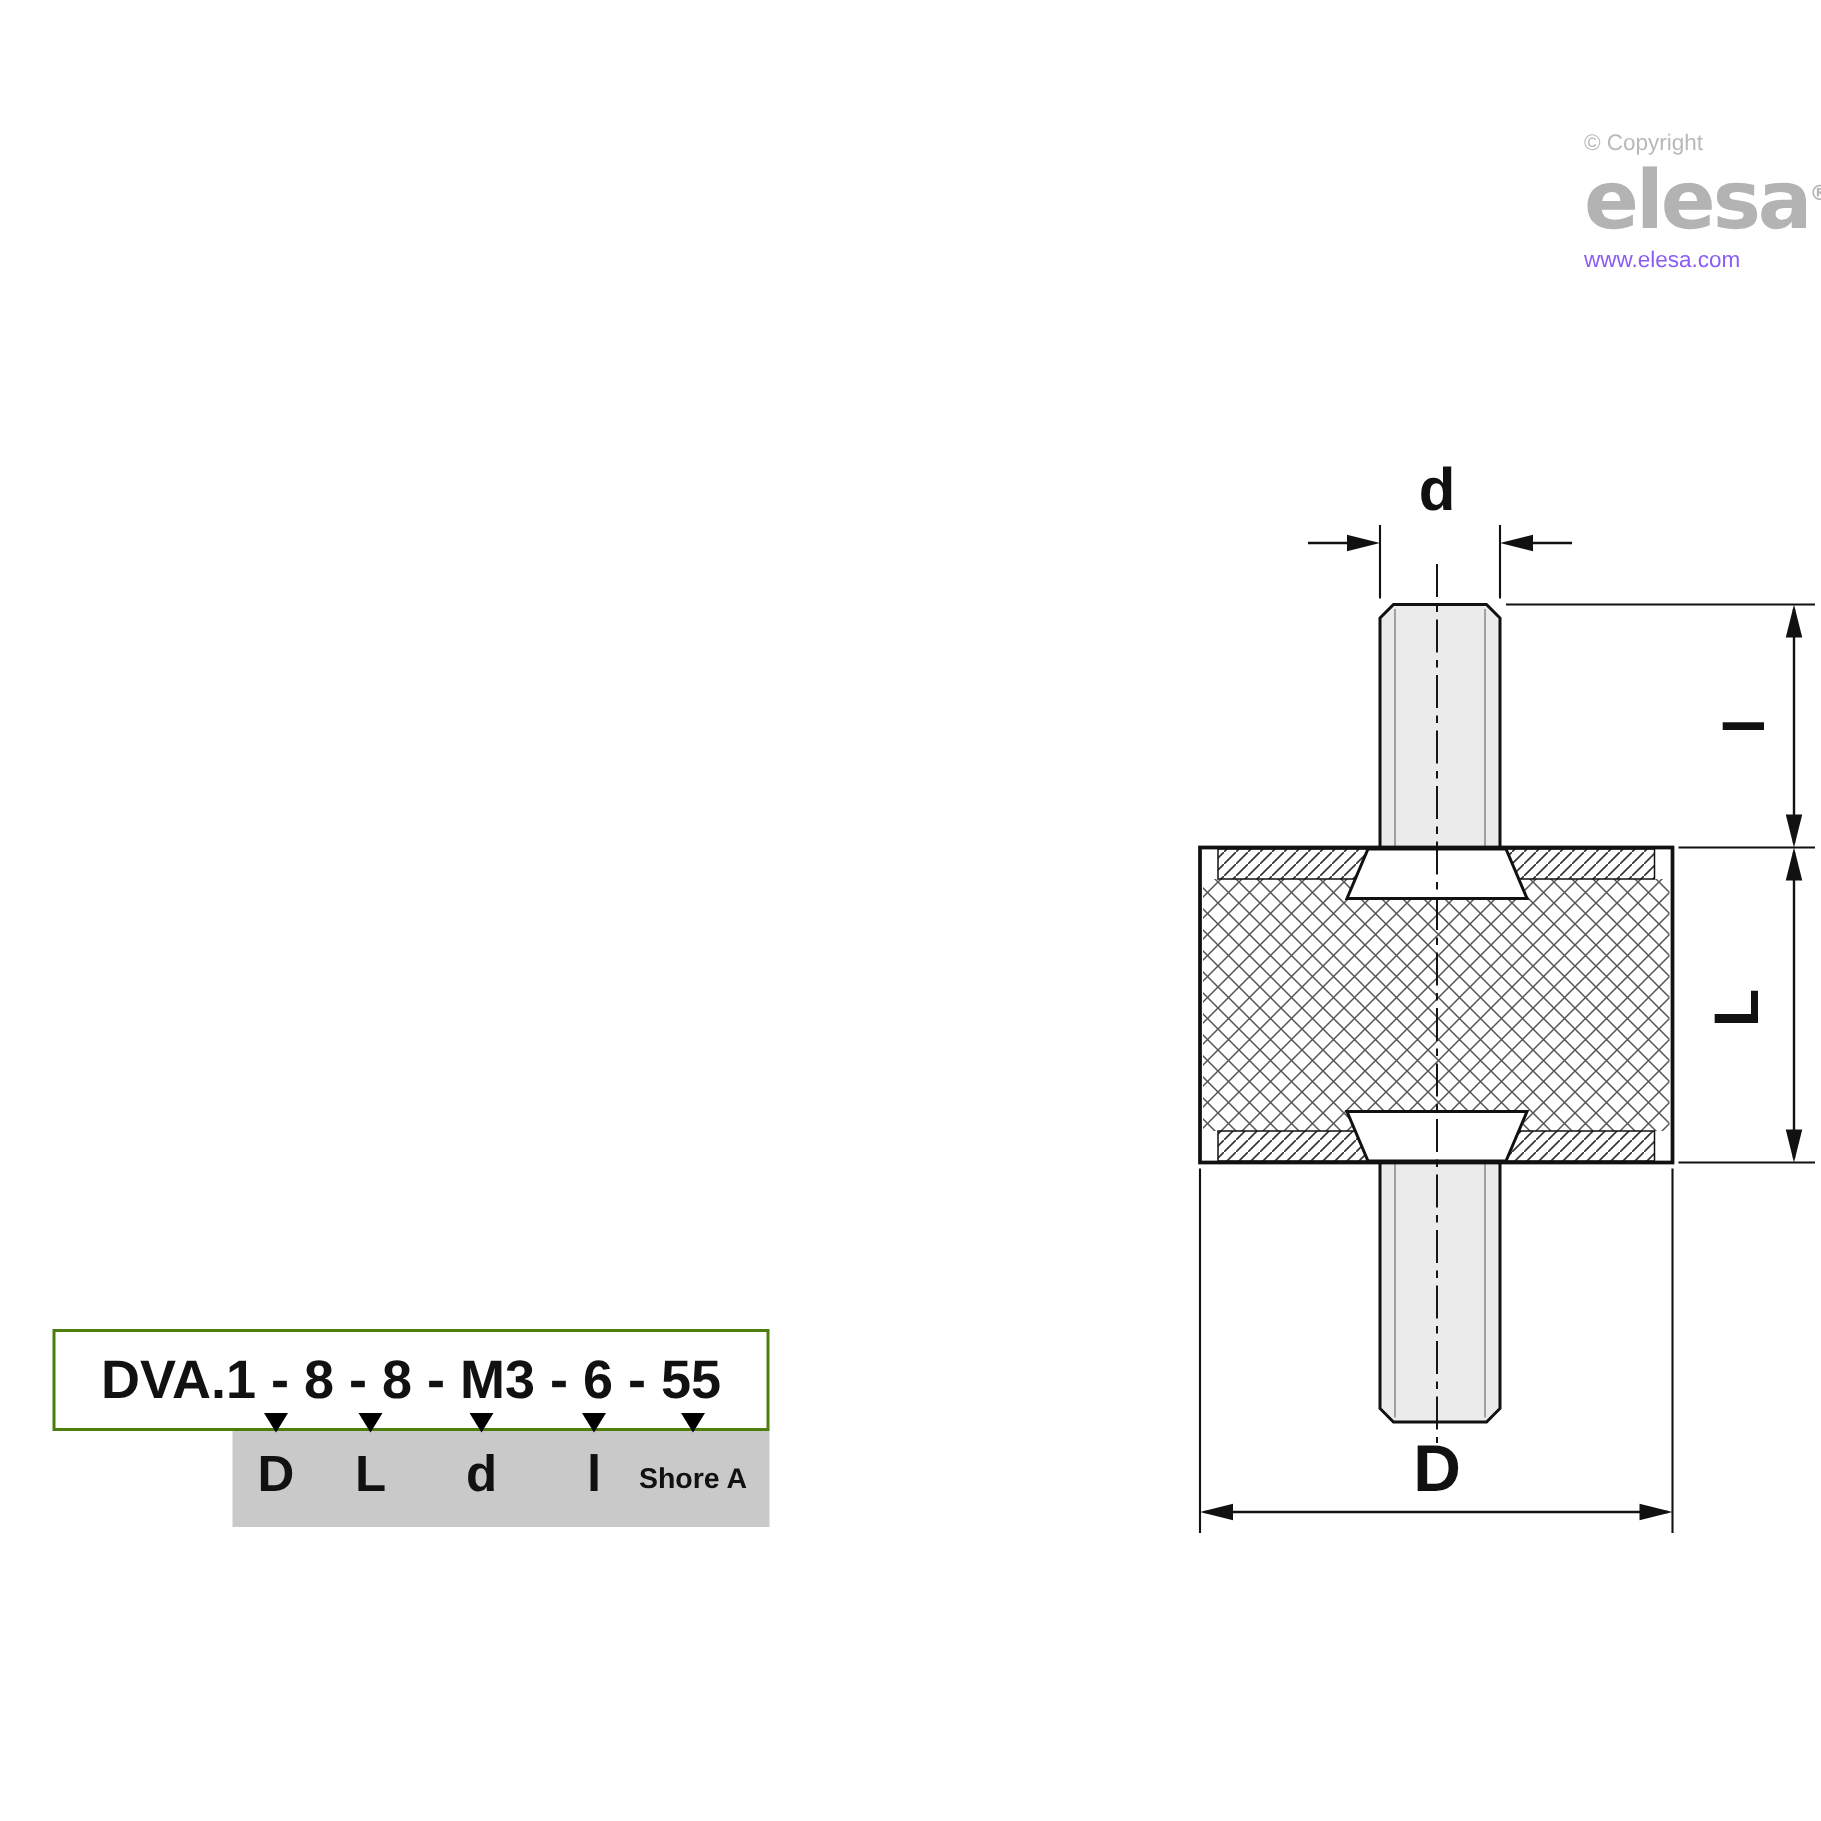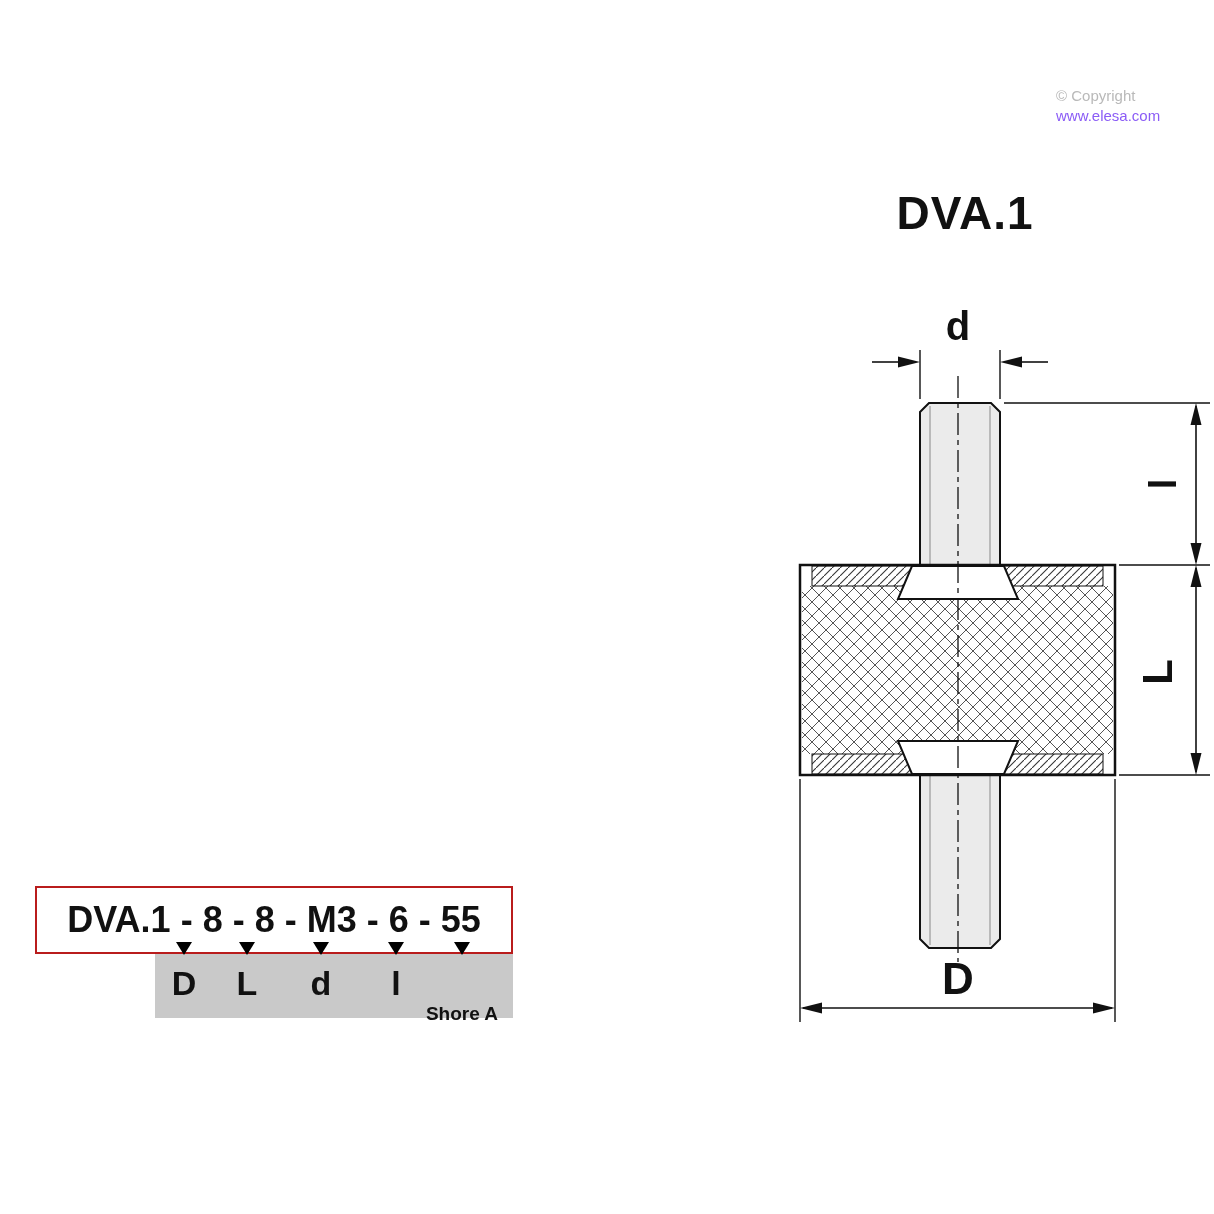--- a/index.html
+++ b/index.html
@@ -28,50 +28,50 @@
     position:absolute;left:840px;top:186px;width:250px;
     text-align:center;font-size:46px;font-weight:bold;color:#111;
     letter-spacing:1px;
   }
   
   svg.drawing{position:absolute;left:0;top:0;}
   .dimtext{font-family:"Liberation Sans", sans-serif;fill:#111;}
   
   .code-box{
     position:absolute;left:35px;top:886px;width:478px;height:68px;
-    box-sizing:border-box;background:#fff;border:2px solid #b91c1c;
+    box-sizing:border-box;background:#fff;border:2px solid #4d7c0f;
     display:flex;align-items:center;justify-content:center;
     font-size:36px;font-weight:bold;color:#111;white-space:nowrap;
   }
   .label-box{
     position:absolute;left:155px;top:954px;width:358px;height:64px;
     background:#c9c9c9;
   }
   .tri{
     position:absolute;width:0;height:0;top:942px;
     border-left:8px solid transparent;border-right:8px solid transparent;
     border-top:13px solid #000;
   }
   .dim-label{
     position:absolute;top:964px;transform:translateX(-50%);
     font-weight:bold;font-size:34px;color:#111;
   }
-  .dim-label.small{font-size:19px;top:1003px;}
+  .dim-label.small{font-size:19px;top:976px;}
 </style>
 </head>
 <body>
 
 <div id="page">
 
   <div class="brand">
     <div class="copyright">© Copyright</div>
+    <div class="logo"><span>elesa</span><sup>®</sup></div>
     <div class="website">www.elesa.com</div>
   </div>
 
-  <div class="series-title">DVA.1</div>
 
   <svg class="drawing" width="1214" height="1214" viewBox="0 0 1214 1214">
     <defs>
       <pattern id="crosshatch" width="14" height="14" patternUnits="userSpaceOnUse">
         <path d="M0 0 L14 14 M14 0 L0 14" stroke="#555" stroke-width="1"></path>
       </pattern>
       <pattern id="hatch" width="8" height="8" patternUnits="userSpaceOnUse">
         <path d="M0 8 L8 0" stroke="#333" stroke-width="1.1"></path>
       </pattern>
     </defs>

